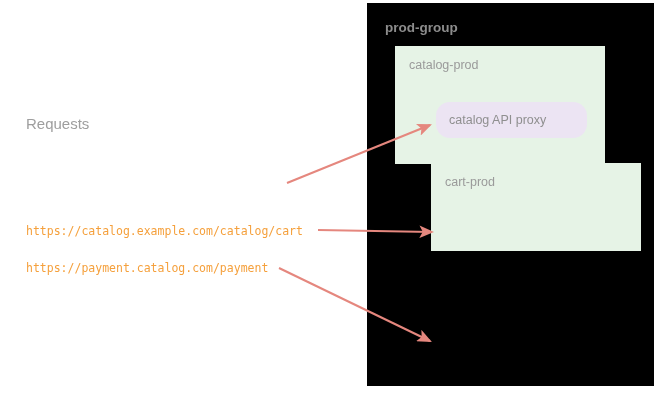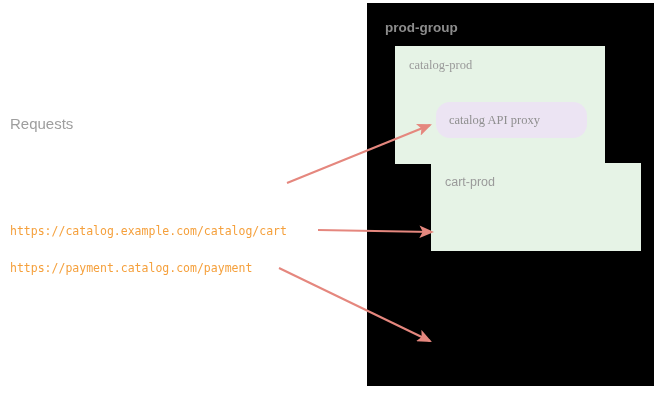--- a/index.html
+++ b/index.html
@@ -11,21 +11,21 @@
     width: 668px;
     height: 405px;
     position: relative;
     overflow: hidden;
     font-family: "Liberation Sans", sans-serif;
   }
 
   
   #requests-panel {
     position: absolute;
-    left: 0;
+    left: 16px;
     top: 0;
     width: 360px;
     height: 405px;
   }
   #requests-heading {
     position: absolute;
     left: 10px;
     top: 115px;
     font-size: 15px;
     color: #9e9e9e;
@@ -63,21 +63,21 @@
     color: #8c8c8c;
     white-space: nowrap;
   }
 
   .env-box {
     position: absolute;
     left: 28px;
     width: 210px;
     background: #e6f3e6;
   }
-  #env-box-0 { top: 43px;  height: 118px; font-family: Liberation Serif, serif; }
+  #env-box-0 { top: 43px;  height: 118px; }
   #env-box-1 { top: 160px; height: 88px; margin-left: 36px; }
   #env-box-2 { top: 270px; height: 90px; }
 
   .env-label {
     position: absolute;
     left: 14px;
     top: 12px;
     font-size: 12.5px;
     color: #9a9a9a;
     white-space: nowrap;

